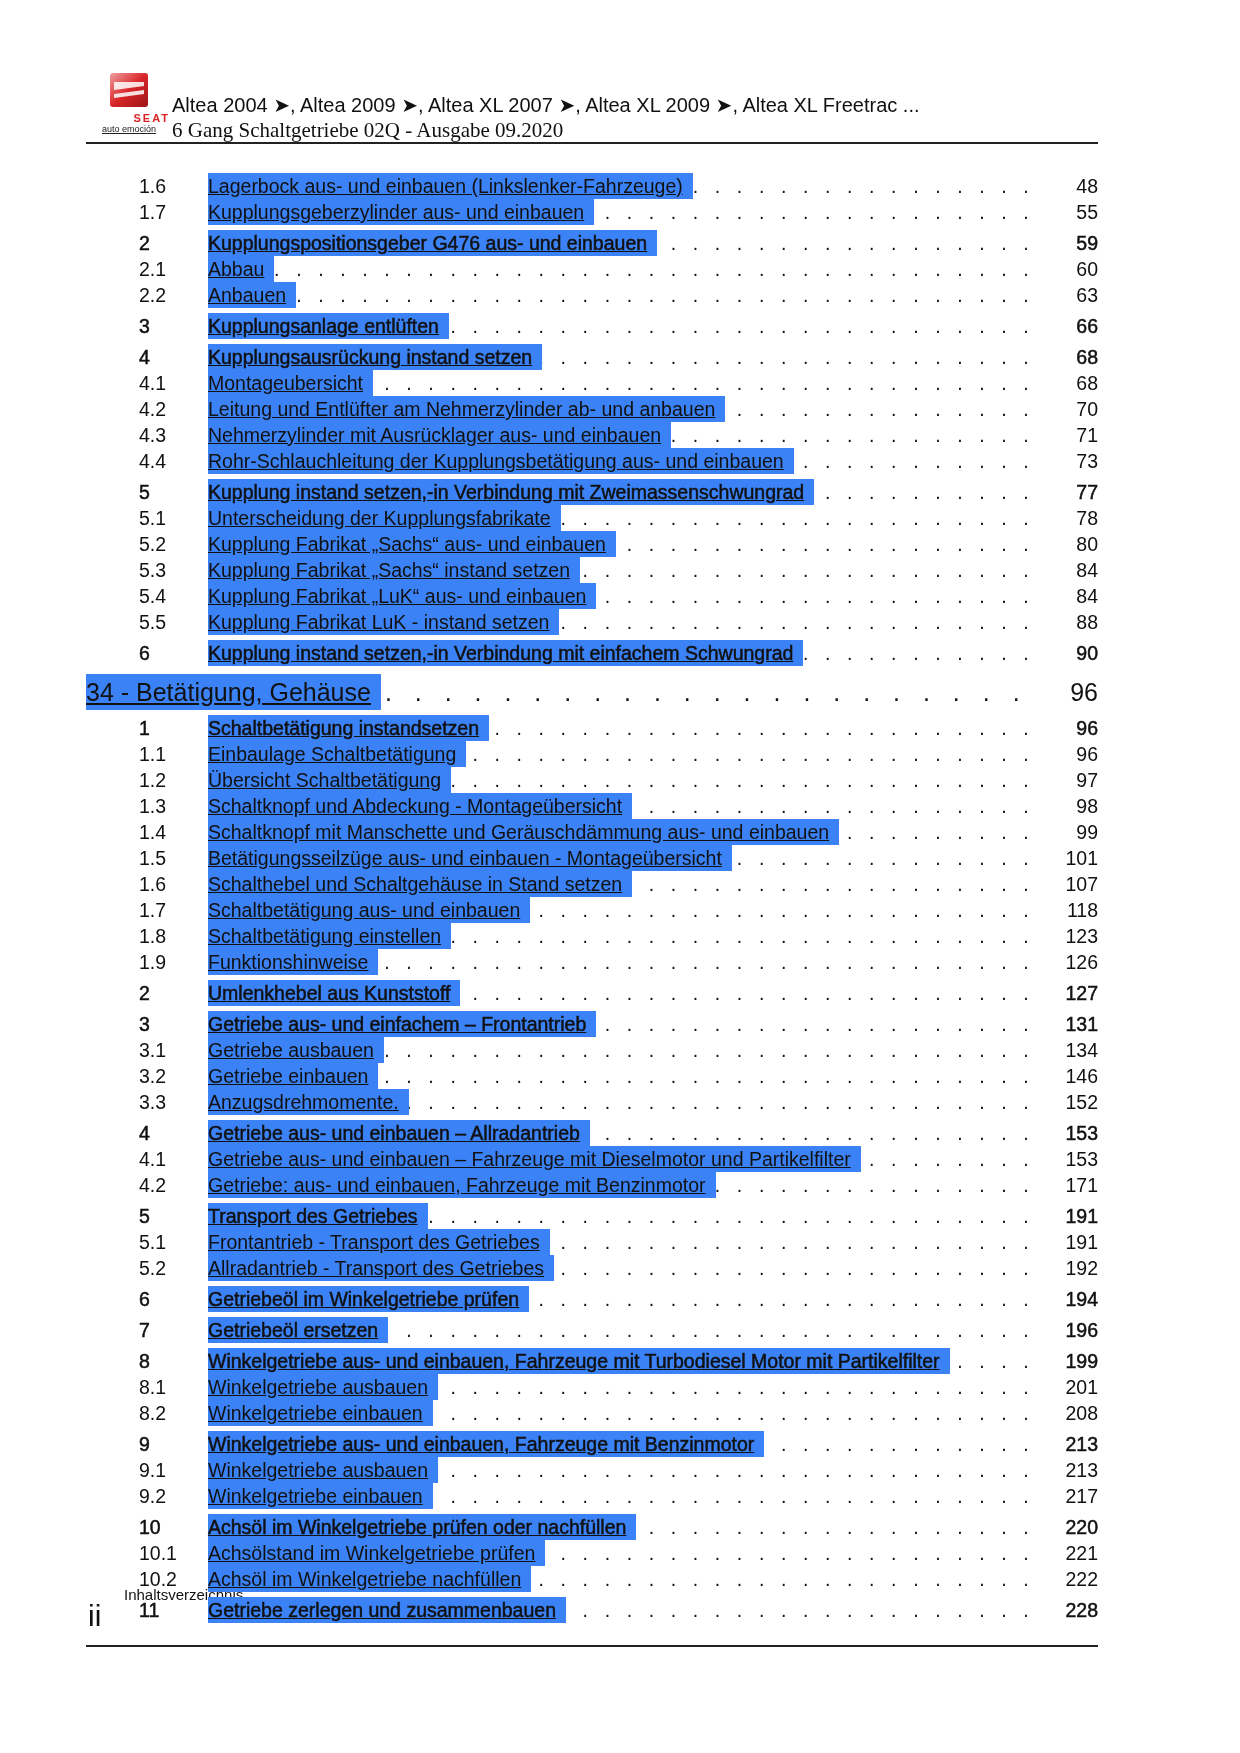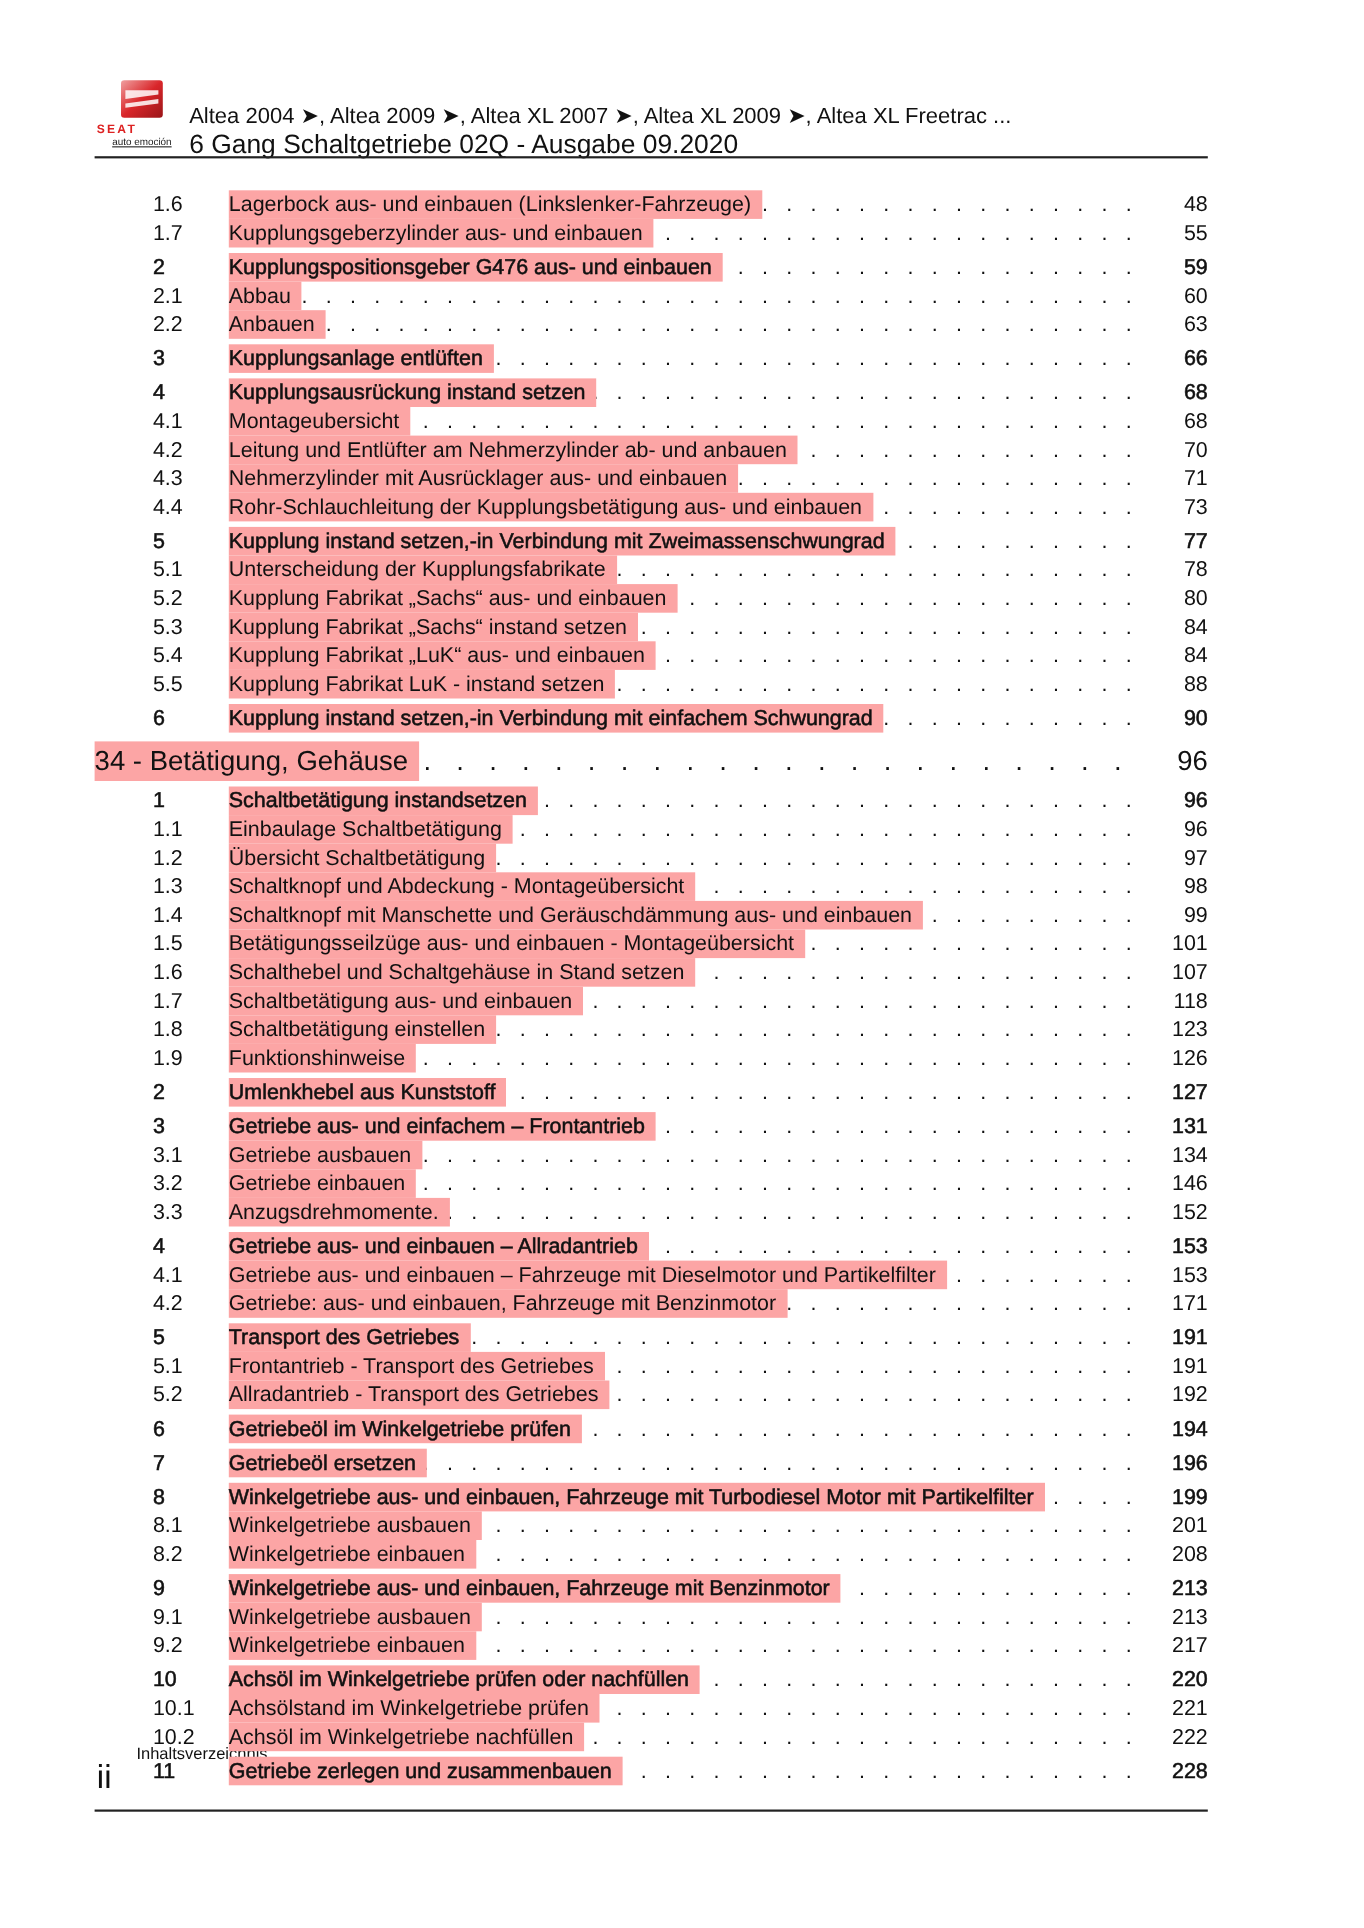--- a/index.html
+++ b/index.html
@@ -2,30 +2,30 @@
 <html><head>
 <meta charset="utf-8">
 <style>
   * { margin: 0; padding: 0; box-sizing: border-box; }
   html, body { width: 1240px; height: 1753px; background: #ffffff; }
   body { position: relative; font-family: "Liberation Sans", sans-serif; color: #111; overflow: hidden; }
 
   .header { position: absolute; left: 88px; top: 70px; width: 1010px; height: 75px; }
   .logo { position: absolute; left: 0; top: 0; width: 82px; height: 62px; }
   .logo svg { display: block; }
-  .logo-text { position: absolute; left: 0; top: 42px; width: 82px; text-align: left; font-size: 11px; color: #d22; font-weight: bold; letter-spacing: 2px; }
+  .logo-text { position: absolute; left: 0; top: 42px; width: 82px; text-align: right; font-size: 11px; color: #d22; font-weight: bold; letter-spacing: 2px; }
   .logo-sub { position: absolute; left: 0; top: 54px; width: 82px; text-align: center; font-size: 9px; color: #222; text-decoration: underline; }
   .header-title1 { position: absolute; left: 84px; top: 23px; font-size: 20px; white-space: nowrap; }
-  .header-title2 { position: absolute; left: 84px; top: 48px; font-size: 24px; white-space: nowrap; }
+  .header-title2 { position: absolute; left: 84px; top: 48px; font-size: 21px; white-space: nowrap; font-family: Liberation Serif, serif; }
   .header-rule { position: absolute; left: 86px; top: 142px; width: 1012px; height: 2px; background: #222; }
 
   .toc { position: absolute; left: 86px; top: 173px; width: 1012px; }
   .row { position: relative; display: flex; align-items: baseline; font-size: 19.5px; line-height: 26px; height: 26px; }
   .row .num { position: absolute; left: 53px; }
-  .row .title { position: absolute; left: 122px; white-space: nowrap; background: #fca5a5; padding-right: 10px; z-index: 2; }
+  .row .title { position: absolute; left: 122px; white-space: nowrap; background: #3b82f6; padding-right: 10px; z-index: 2; text-decoration: underline; }
   .row .dots { position: absolute; left: 122px; right: 54px; overflow: hidden; white-space: nowrap; letter-spacing: 5.6px; z-index: 1; text-align: right; }
   .row .page { position: absolute; right: 0; width: 54px; text-align: right; }
   .row.chap { margin-top: 5px; }
   .row.chap .title, .row.chap .num, .row.chap .page { font-weight: normal; -webkit-text-stroke: 0.5px #111; }
   .row.part { font-size: 25px; line-height: 36px; height: 36px; margin-top: 8px; margin-bottom: 2px; }
   .row.part .title { left: 0; }
   .row.part .dots { left: 0; letter-spacing: 8px; right: 68px; }
   .row.part .page { width: 60px; }
 
   .footer-rule { position: absolute; left: 86px; top: 1645px; width: 1012px; height: 2px; background: #222; }

